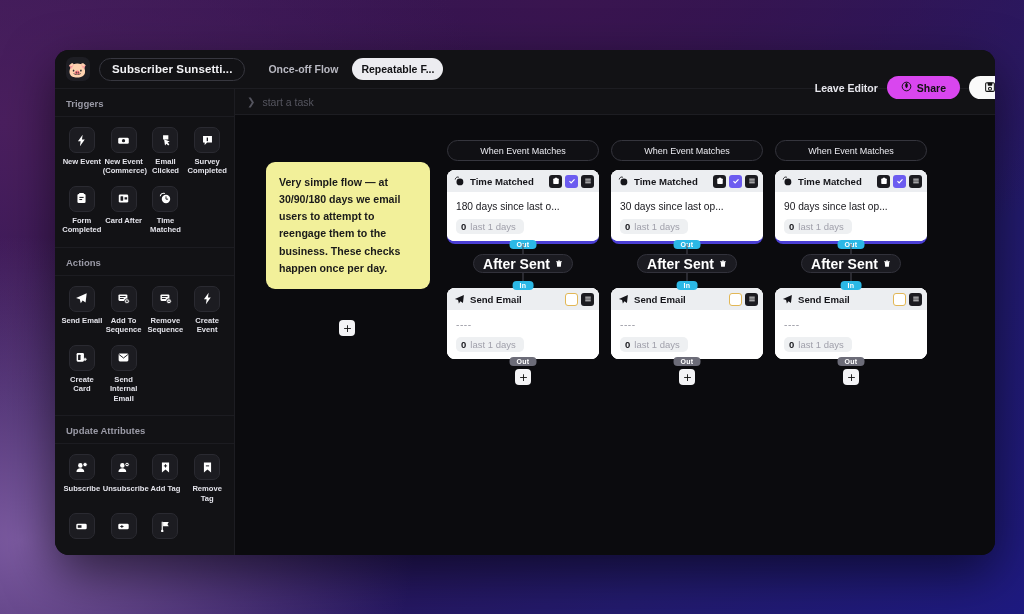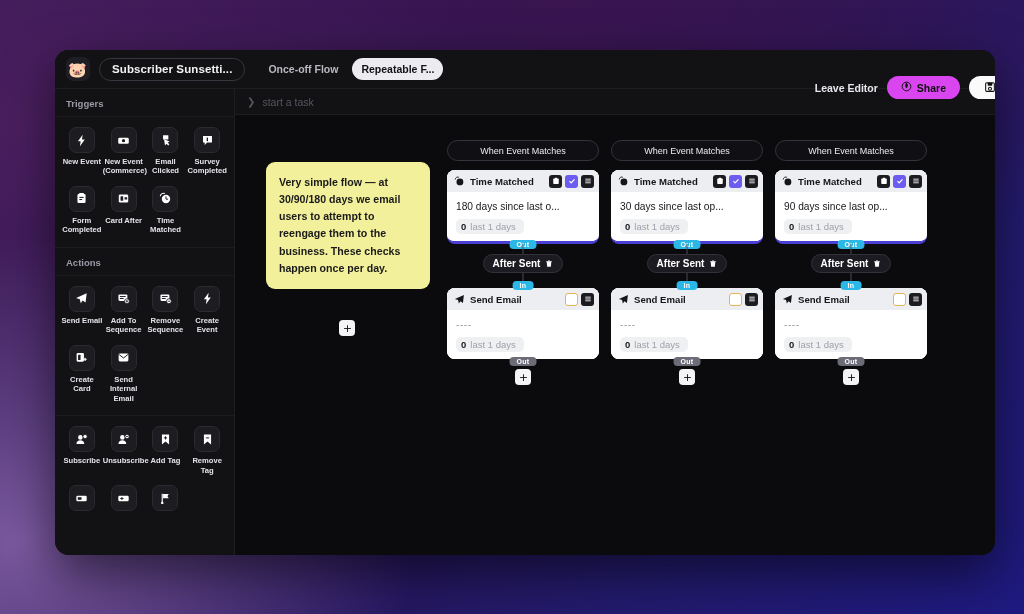--- a/index.html
+++ b/index.html
@@ -261,21 +261,21 @@
   .after-pill {
     position: relative;
     margin-top: 10px;
     background: #1b1b21;
     border: 1px solid #32323b;
     border-radius: 10px;
     height: 19px;
     display: inline-flex; align-items: center; gap: 5px;
     padding: 0 9px;
     color: #fff;
-    font-size: 10px; font-weight: bold;
+    font-size: 14px; font-weight: bold;
   }
   .after-pill svg { width: 8px; height: 8px; display: block; }
 
   .node-add {
     margin: 10px auto 0;
     width: 16px; height: 16px; border-radius: 4px;
     background: #f4f4f6; color: #111;
     display: flex; align-items: center; justify-content: center;
   }
   .node-add svg { width: 9px; height: 9px; }
@@ -449,20 +449,21 @@
             <div class="pal-icon">
               <svg viewBox="0 0 16 16" fill="#fff">
                   <rect x="2" y="3.2" width="12" height="9.6" rx="1.6"></rect>
                   <path d="M2.6 4.4 8 8.6l5.4-4.2" stroke="#1c1c21" stroke-width="1.2" fill="none"></path>
                 </svg>
             </div>
             <div class="pal-label">Send Internal Email</div>
           </div>
         </div>
 
+        <div class="section-label">Update Attributes</div>
         <div class="palette" style="border-bottom:none;">
           <div class="pal-item">
             <div class="pal-icon">
               <svg viewBox="0 0 16 16" fill="#fff">
                   <circle cx="6.6" cy="5.4" r="2.8"></circle>
                   <path d="M1.8 13.4c0-2.7 2.1-4.4 4.8-4.4s4.8 1.7 4.8 4.4z"></path>
                   <circle cx="12.4" cy="4.4" r="2.6" fill="#fff" stroke="#1c1c21" stroke-width=".9"></circle>
                 </svg>
             </div>
             <div class="pal-label">Subscribe</div>

